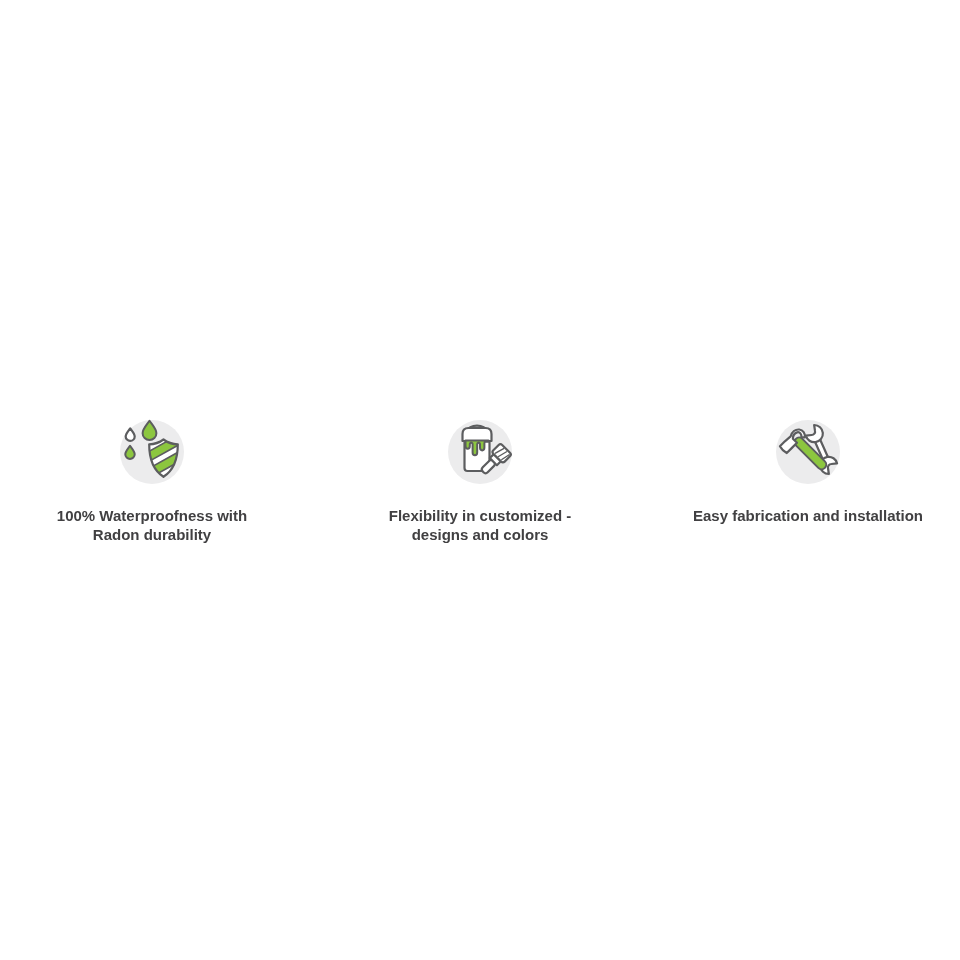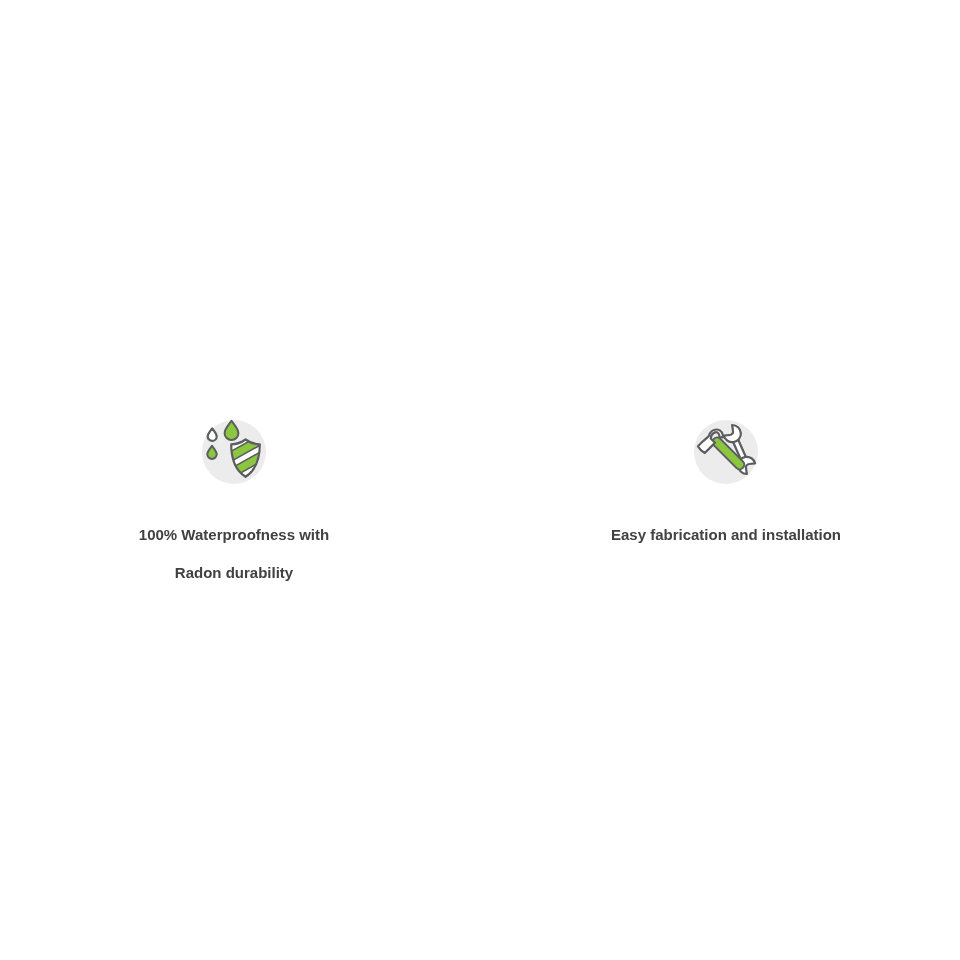--- a/index.html
+++ b/index.html
@@ -5,21 +5,21 @@
   * { margin:0; padding:0; box-sizing:border-box; }
   html,body { background:#ffffff; }
   body { width:960px; height:960px; font-family:"Liberation Sans", sans-serif; }
   .canvas { position:relative; width:960px; height:960px; background:#ffffff; overflow:hidden; }
   .features { position:absolute; top:420px; left:-12px; width:984px; display:flex; }
   .feature { flex:1 1 0; display:flex; flex-direction:column; align-items:center; }
   .icon-wrap { width:64px; height:64px; margin-bottom:22px; }
   .icon-wrap svg { display:block; overflow:visible; }
   .caption { text-align:center; font-weight:bold; font-size:15px; line-height:19px;
              color:var(--text,#414042); }
-  .caption div { white-space:nowrap;margin-top:19px; }
+  .caption div { white-space:nowrap; }
   
   .ln   { fill:none; stroke:var(--gray,#5C5D5F); stroke-width:2.2; stroke-linecap:round; stroke-linejoin:round; }
   .wh   { fill:#ffffff; stroke:var(--gray,#5C5D5F); stroke-width:2.2; stroke-linejoin:round; }
   .gr   { fill:var(--green,#8CC63F); stroke:var(--gray,#5C5D5F); stroke-width:2; stroke-linejoin:round; }
   .bgc  { fill:var(--circle,#ECECED); }
   .thin { fill:none; stroke:var(--gray,#5C5D5F); stroke-width:1.4; stroke-linecap:round; }
 </style>
 </head>
 <body>
 
@@ -44,20 +44,41 @@
           <path class="ln" d="M43.5 19.5 C47.5 22.5 52.3 24.2 57.8 24.3 C57.8 36.5 55.4 49.3 43.5 56.8 C31.6 49.3 29.2 36.5 29.2 24.3 C34.7 24.2 39.5 22.5 43.5 19.5 Z" stroke-width="2.4"></path>
         </svg>
       </div>
       <div class="caption">
         <div>100% Waterproofness with</div>
         <div>Radon durability</div>
       </div>
     </div>
 
 
+    <div class="feature">
+      <div class="icon-wrap">
+        <svg width="64" height="64" viewBox="0 0 64 64">
+          <circle class="bgc" cx="32" cy="32" r="32"></circle>
+          <path class="ln" d="M17.5 12 A13.5 13.5 0 0 1 40.5 12" stroke-width="2"></path>
+          <path class="wh" d="M16.5 21 L16.5 48 Q16.5 51 19.5 51 L38.5 51 Q41.5 51 41.5 48 L41.5 21"></path>
+          <path class="wh" d="M14.5 21 L14.5 14 Q14.5 8 20.5 8 L37.5 8 Q43.5 8 43.5 14 L43.5 21 Z"></path>
+          <path class="gr" stroke-width="1.5" d="M17.5 20.5 L17.5 26 Q17.5 28.8 19.7 28.8 Q21.8 28.8 21.8 26 L21.8 24.4 Q21.8 22.8 23.2 22.8 Q24.6 22.8 24.6 24.4 L24.6 32.4 Q24.6 35.2 26.9 35.2 Q29.2 35.2 29.2 32.4 L29.2 24.4 Q29.2 22.8 30.6 22.8 Q32 22.8 32 24.4 L32 27.6 Q32 30.4 34.2 30.4 Q36.4 30.4 36.4 27.6 L36.4 23 Q36.4 21.8 37.6 21.8 L40.5 21.8 L40.5 20.5 Z"></path>
+          <g transform="translate(45 42) rotate(45)">
+            <rect class="wh" x="-3.5" y="-1" width="7" height="15" rx="3"></rect>
+            <rect class="wh" x="-5" y="-6.5" width="10" height="6"></rect>
+            <rect class="wh" x="-8" y="-18.5" width="16" height="12.5" rx="2.5"></rect>
+            <path class="thin" d="M-4.5 -8 L-2 -17 M0 -7.8 L2.3 -16.8 M4.5 -8 L6.3 -16.5"></path>
+          </g>
+        </svg>
+      </div>
+      <div class="caption">
+        <div>Flexibility in customized -</div>
+        <div>designs and colors</div>
+      </div>
+    </div>
 
     <div class="feature">
       <div class="icon-wrap">
         <svg width="64" height="64" viewBox="0 0 64 64">
           <defs>
             <path id="wrhead" d="M-6.7 -22.9 A8.6 8.6 0 1 0 6.7 -22.9 L2.7 -18.7 A3.4 3.4 0 0 1 -2.7 -18.7 Z" fill="#ffffff" stroke="var(--gray,#5C5D5F)" stroke-width="2.2" stroke-linejoin="round"></path>
           </defs>
           <circle class="bgc" cx="32" cy="32" r="32"></circle>
           <g transform="translate(45.5 29.5) rotate(-24)">
             <rect class="wh" x="-2.8" y="-16" width="5.6" height="32"></rect>

